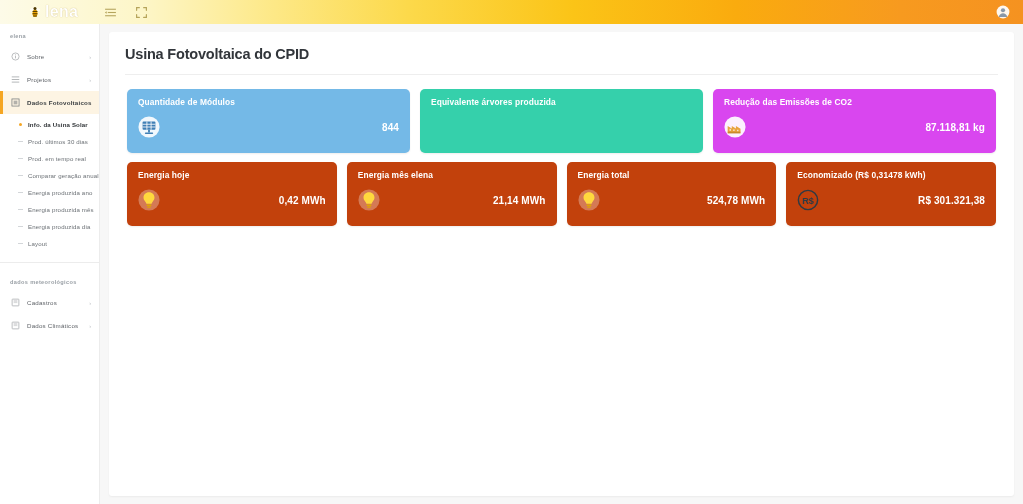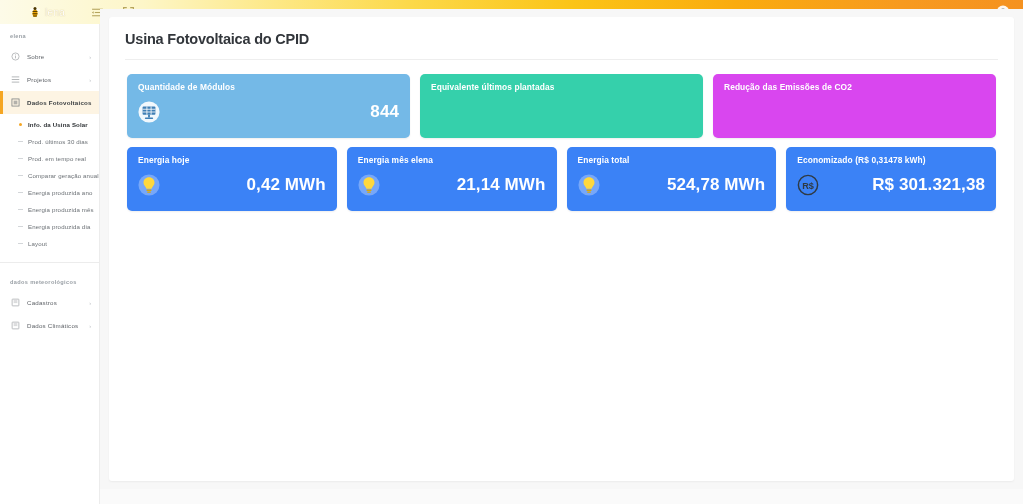--- a/index.html
+++ b/index.html
@@ -17,21 +17,21 @@
     background: linear-gradient(90deg, #fdfbe8 0%, #fdf6c8 14%, #fde98a 26%,
                                 #fcd94a 40%, #fbc417 56%, #faab0e 72%, #f79a1f 88%, #f59220 100%);
     display: flex; align-items: center;
   }
   .brand {
     display: flex; align-items: center; gap: 3px;
     margin-left: 28px;
   }
   .bee-ico { width: 14px; height: 16px; display: block; }
   .brand-text {
-    font-size: 10px; font-weight: 400; letter-spacing: .3px;
+    font-size: 16px; font-weight: 700; letter-spacing: .3px;
     color: #ffffff;
     text-shadow: 0 0 1px rgba(160,120,0,.55);
   }
   .bar-ico {
     width: 13px; height: 13px; margin-left: 18px;
     opacity: .62; display: block;
   }
   .bar-ico.first { margin-left: 26px; }
   .topbar-spacer { flex: 1; }
   .avatar-wrap {
@@ -92,21 +92,21 @@
   .sub-label {
     font-size: 6.1px; color: #6b7075; letter-spacing: .15px; white-space: nowrap;
   }
   .sub-item.current .sub-label { color: #2f3336; font-weight: 700; }
   .side-sep {
     height: 1px; background: #ececec; margin: 10px 0 0 0;
   }
 
   
   .main {
-    position: absolute; top: 9px; left: 100px;
+    position: absolute; top: 24px; left: 100px;
     width: 923px; height: 480px;
     background: #f7f7f7;
     padding: 8px 9px;
   }
   .panel {
     background: #ffffff; border-radius: 3px;
     width: 100%; height: 100%;
     box-shadow: 0 1px 2px rgba(0,0,0,.05);
     padding: 14px 14px 0 14px;
   }
@@ -130,33 +130,33 @@
     font-size: 8.4px; font-weight: 700; color: #ffffff;
     letter-spacing: .1px; white-space: nowrap;
   }
   .card-body {
     display: flex; align-items: center; justify-content: space-between;
     margin-top: 5px; height: 30px;
   }
   .card-ico { width: 22px; height: 22px; flex: none; display: block; }
   .card-val-wrap { text-align: right; }
   .card-value {
-    font-size: 17px; font-weight: 700; color: #ffffff;
+    font-size: 10px; font-weight: 700; color: #ffffff;
     letter-spacing: .1px; white-space: nowrap;
   }
   .card-sub {
     font-size: 5.2px; font-weight: 700; color: #ffffff;
     opacity: .85; letter-spacing: .2px; margin-top: 1px;
   }
 
   .c-blue   { background: #74b9e7; }
   .c-green  { background: #35d0ab; }
   .c-orange { background: #f9b95c; }
   .c-slate  { background: #d946ef; }
-  .c-lblue  { background: #3b82f6; }
+  .c-lblue  { background: #c2410c; }
 </style>
 </head>
 <body>
 
 <div class="topbar">
   <div class="brand">
     <svg class="bee-ico" viewBox="0 0 24 24">
       <ellipse cx="12" cy="14" rx="4.2" ry="6.5" fill="#f0a500"></ellipse>
       <rect x="7.8" y="10" width="8.4" height="2" fill="#5a4100"></rect>
       <rect x="7.8" y="14" width="8.4" height="2" fill="#5a4100"></rect>
@@ -310,26 +310,39 @@
             <rect x="11" y="15" width="2" height="3" fill="#3f7fb5"></rect>
             <rect x="7.5" y="18" width="9" height="1.6" rx=".7" fill="#3f7fb5"></rect>
           </svg>
           <div class="card-val-wrap">
             <div class="card-value">844</div>
           </div>
         </div>
       </div>
 
       <div class="card c-green">
-        <div class="card-title">Equivalente últimos plantadas</div>
+        <div class="card-title">Equivalente árvores produzida</div>
       </div>
 
 
       <div class="card c-slate">
         <div class="card-title">Redução das Emissões de CO2</div>
+        <div class="card-body">
+          <svg class="card-ico" viewBox="0 0 24 24">
+            <circle cx="12" cy="12" r="11.5" fill="#ffffff" opacity=".92"></circle>
+            <path d="M4 18V11l4.5 2.6V11L13 13.6V11l5 2.9V18z" fill="#e8a33d"></path>
+            <rect x="4" y="17.2" width="14" height="1.8" fill="#c98a2c"></rect>
+            <rect x="6" y="14" width="1.6" height="2.2" fill="#fff" opacity=".7"></rect>
+            <rect x="10" y="14.6" width="1.6" height="1.8" fill="#fff" opacity=".7"></rect>
+            <rect x="14.2" y="15" width="1.6" height="1.6" fill="#fff" opacity=".7"></rect>
+          </svg>
+          <div class="card-val-wrap">
+            <div class="card-value">87.118,81 kg</div>
+          </div>
+        </div>
       </div>
     </div>
 
     <div class="card-row">
 
       <div class="card c-lblue">
         <div class="card-title">Energia hoje</div>
         <div class="card-body">
           <svg class="card-ico" viewBox="0 0 24 24">
             <circle cx="12" cy="12" r="11.5" fill="#ffffff" opacity=".3"></circle>

